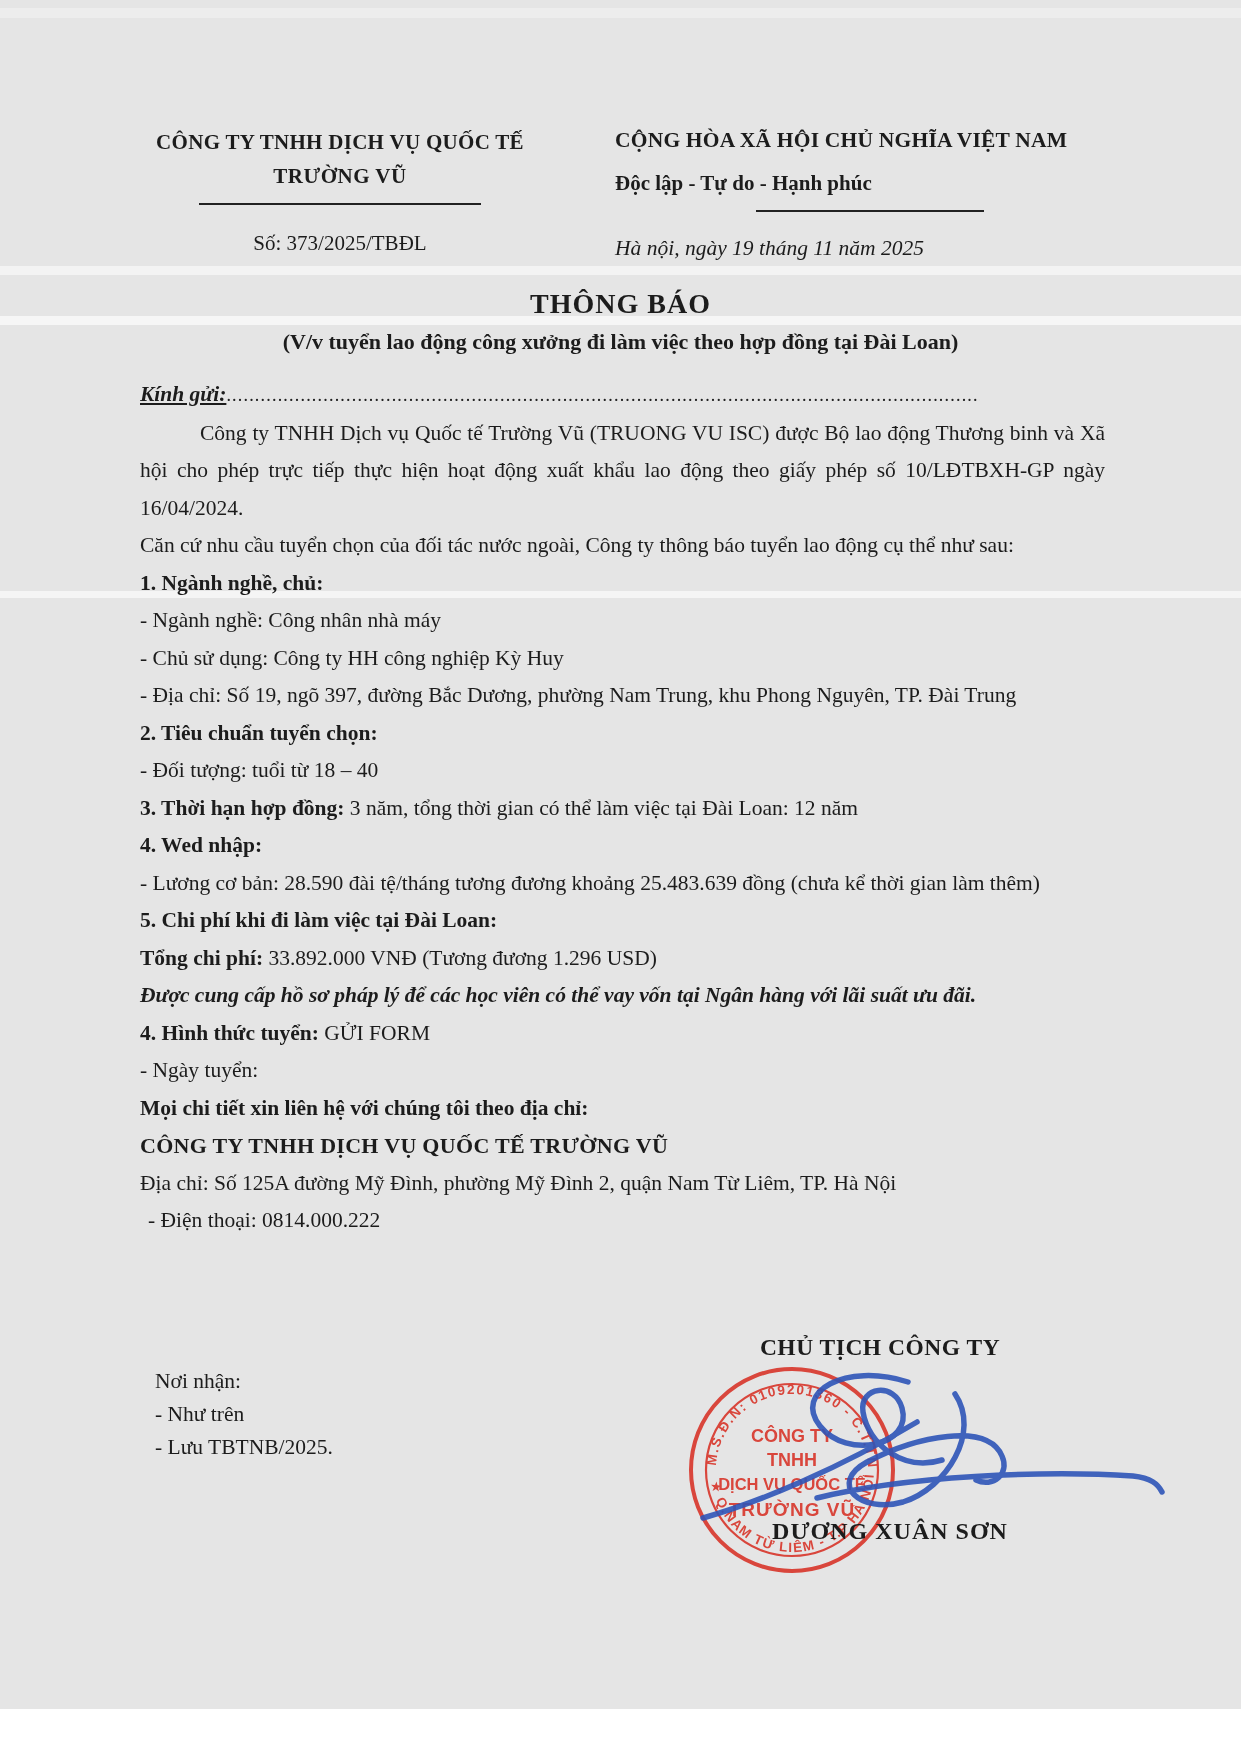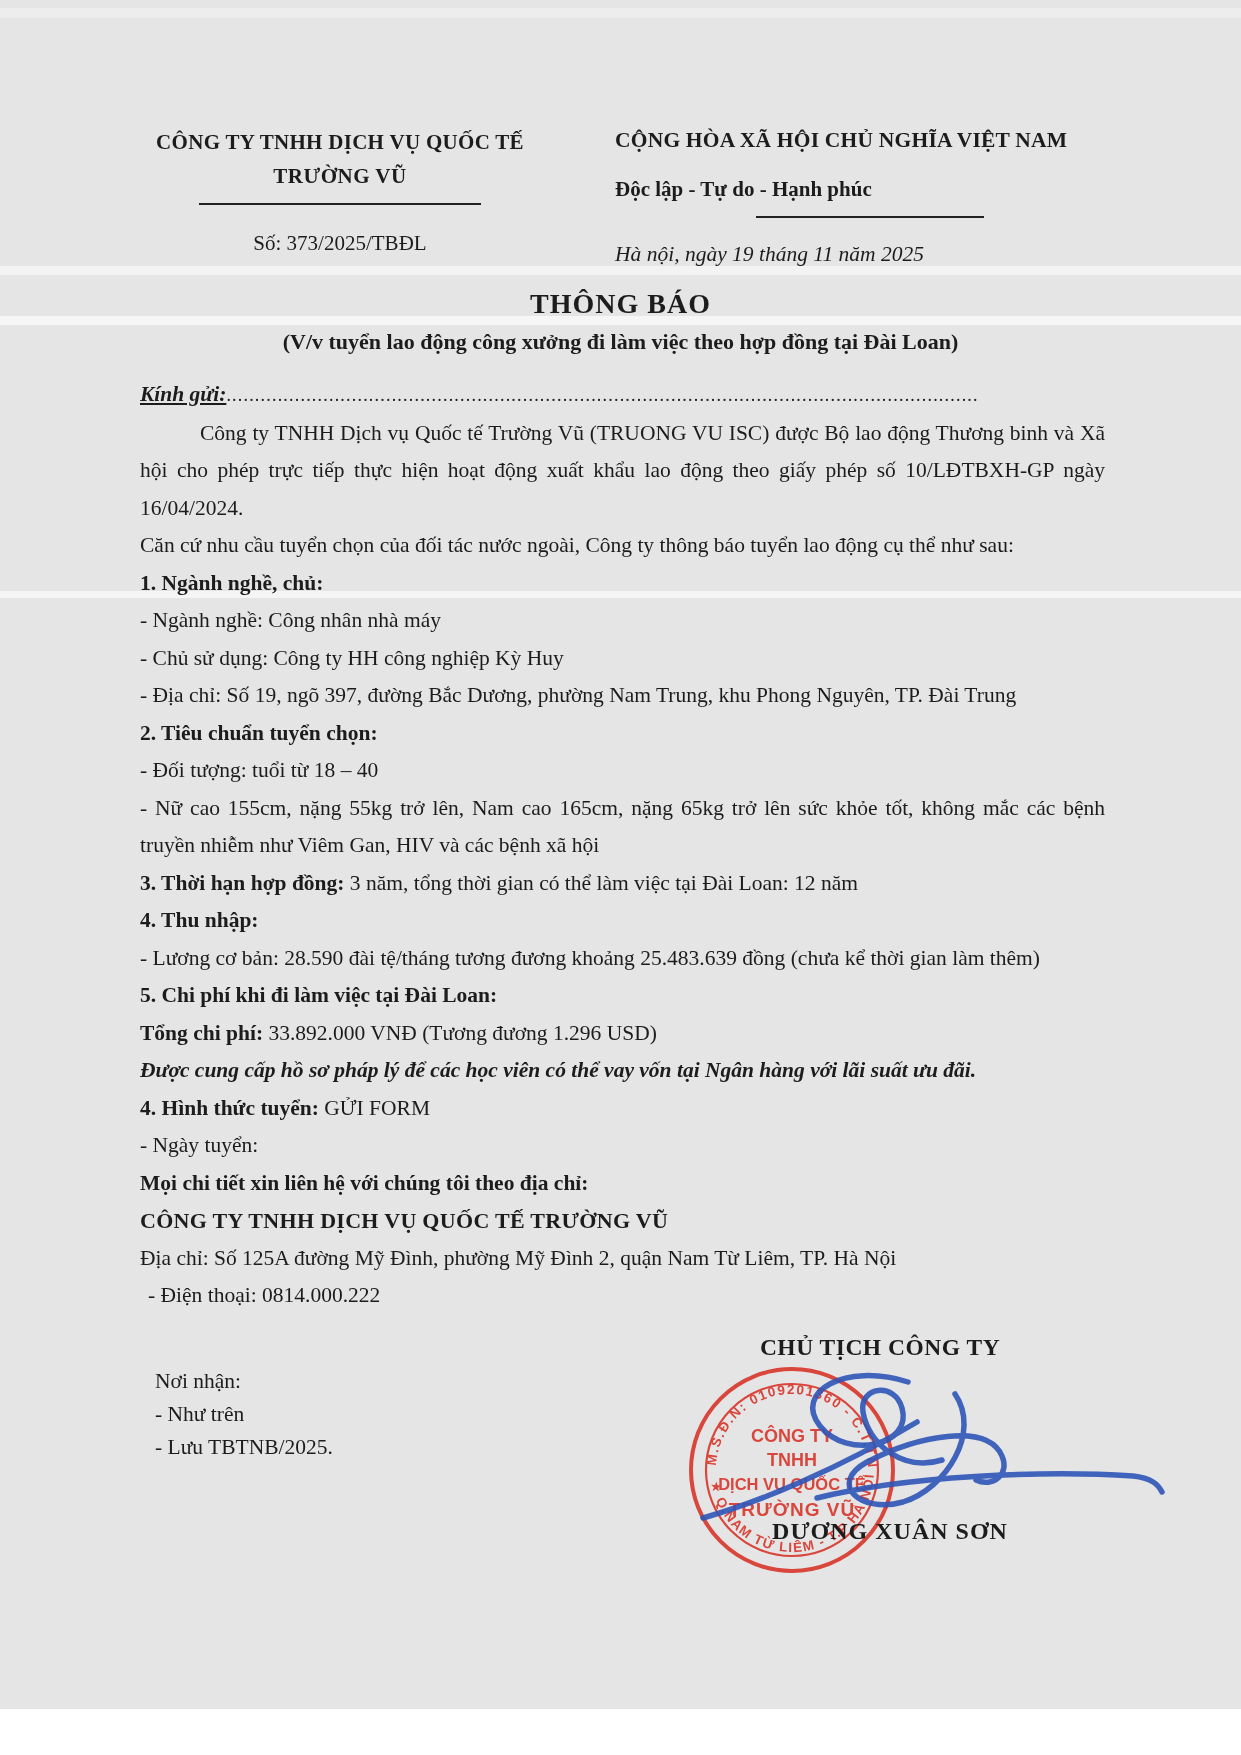--- a/index.html
+++ b/index.html
@@ -20,21 +20,21 @@
   .hdr-left{position:absolute;left:130px;top:130px;width:420px;text-align:center;}
   .hdr-left .l1{font-weight:bold;font-size:21px;letter-spacing:.3px;}
   .hdr-left .l2{font-weight:bold;font-size:21px;margin-top:9px;letter-spacing:.5px;}
   .hdr-rule{height:0;border-bottom:2.5px solid #222;margin:14px auto 0;}
   .rule-left{width:282px;}
   .rule-right{width:228px;}
   .doc-number{font-size:21px;margin-top:26px;}
 
   .hdr-right{position:absolute;left:615px;top:128px;width:510px;text-align:left;}
   .hdr-right .l1{font-weight:bold;font-size:21.5px;letter-spacing:.2px;}
-  .hdr-right .l2{font-weight:bold;font-size:21px;margin-top:24px;}
+  .hdr-right .l2{font-weight:bold;font-size:21px;margin-top:18px;}
   .date-line{font-style:italic;font-size:21.5px;margin-top:24px;}
 
   .title-block{position:absolute;left:0;top:288px;width:1241px;text-align:center;}
   .title-main{font-size:28px;font-weight:bold;letter-spacing:1px;}
   .title-sub{font-size:22px;font-weight:bold;margin-top:9px;}
 
   .body-block{position:absolute;left:140px;top:376px;width:965px;}
   .ln{margin:0;font-size:21.5px;line-height:37.5px;}
   .just{text-align:justify;}
   .ind{text-indent:60px;}
@@ -89,23 +89,22 @@
 
     <p class="ln just ind">Công ty TNHH Dịch vụ Quốc tế Trường Vũ (TRUONG VU ISC) được Bộ lao động Thương binh và Xã hội cho phép trực tiếp thực hiện hoạt động xuất khẩu lao động theo giấy phép số 10/LĐTBXH-GP ngày 16/04/2024.</p>
     <p class="ln just">Căn cứ nhu cầu tuyển chọn của đối tác nước ngoài, Công ty thông báo tuyển lao động cụ thể như sau:</p>
 
     <p class="ln"><b>1. Ngành nghề, chủ:</b><span></span></p>
     <p class="ln"><span>- Ngành nghề: Công nhân nhà máy</span></p>
     <p class="ln"><span>- Chủ sử dụng: Công ty HH công nghiệp Kỳ Huy</span></p>
     <p class="ln"><span>- Địa chỉ: Số 19, ngõ 397, đường Bắc Dương, phường Nam Trung, khu Phong Nguyên, TP. Đài Trung</span></p>
     <p class="ln"><b>2. Tiêu chuẩn tuyển chọn:</b><span></span></p>
     <p class="ln"><span>- Đối tượng: tuổi từ 18 – 40</span></p>
-    <p class="ln just"><span>- Nữ cao 155cm, nặng 55kg trở lên, Nam cao 165cm, nặng 65kg trở lên sức khỏe tốt, không mắc các bệnh truyền nhiễm như Viêm Gan, HIV và các bệnh xã hội</span></p>
     <p class="ln"><b>3. Thời hạn hợp đồng:</b><span> 3 năm, tổng thời gian có thể làm việc tại Đài Loan: 12 năm</span></p>
-    <p class="ln"><b>4. Thu nhập:</b><span></span></p>
+    <p class="ln"><b>4. Wed nhập:</b><span></span></p>
     <p class="ln"><span>- Lương cơ bản: 28.590 đài tệ/tháng tương đương khoảng 25.483.639 đồng (chưa kể thời gian làm thêm)</span></p>
     <p class="ln"><b>5. Chi phí khi đi làm việc tại Đài Loan:</b><span></span></p>
     <p class="ln"><b>Tổng chi phí:</b><span> 33.892.000 VNĐ (Tương đương 1.296 USD)</span></p>
     <p class="ln bi just">Được cung cấp hồ sơ pháp lý để các học viên có thể vay vốn tại Ngân hàng với lãi suất ưu đãi.</p>
     <p class="ln"><b>4. Hình thức tuyển:</b><span> GỬI FORM</span></p>
     <p class="ln"><span>- Ngày tuyển:</span></p>
     <p class="ln"><b>Mọi chi tiết xin liên hệ với chúng tôi theo địa chỉ:</b></p>
     <p class="ln big"><b>CÔNG TY TNHH DỊCH VỤ QUỐC TẾ TRƯỜNG VŨ</b></p>
     <p class="ln"><span>Địa chỉ: Số 125A đường Mỹ Đình, phường Mỹ Đình 2, quận Nam Từ Liêm, TP. Hà Nội</span></p>
     <p class="ln pl8"><span>- Điện thoại: 0814.000.222</span></p>

